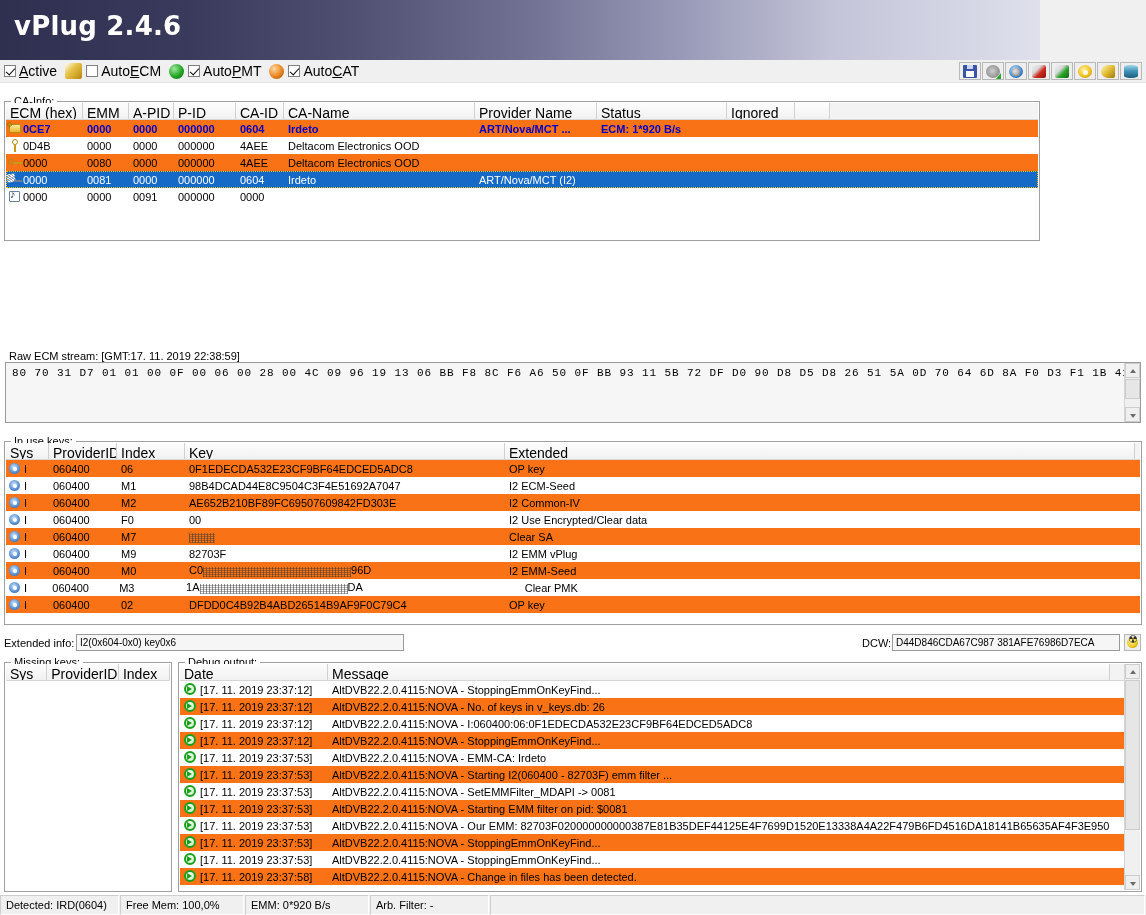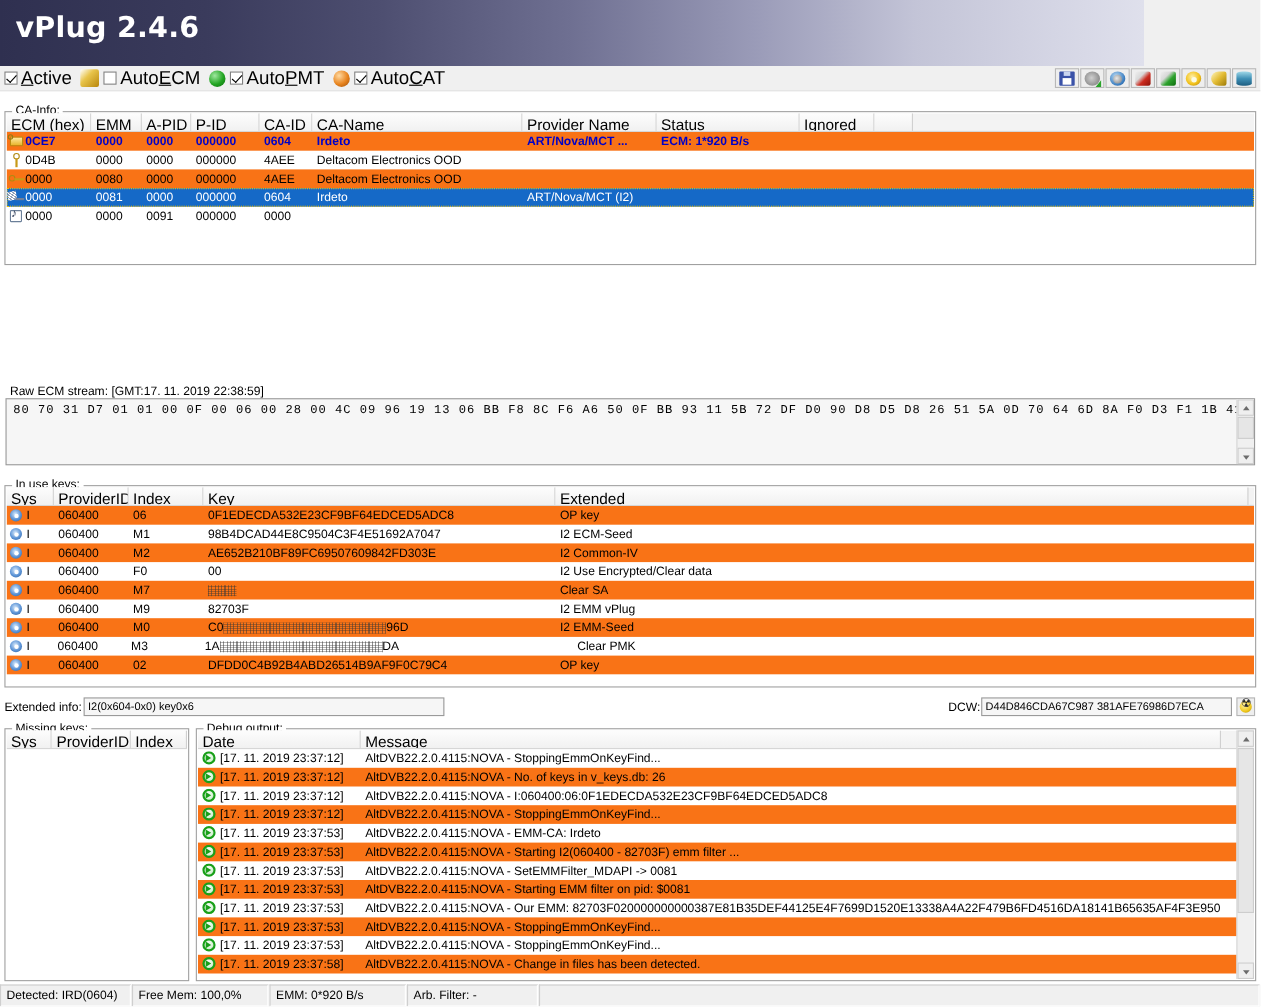--- a/index.html
+++ b/index.html
@@ -73,21 +73,21 @@
     position: absolute;
     left: 3px; top: 0px;
     width: 4px; height: 8px;
     border: solid #000;
     border-width: 0 1.6px 1.6px 0;
     transform: rotate(42deg);
   }
   .tb-label {
     margin-right: 8px;
     white-space: nowrap;
-    font-size: 17px;
+    font-size: 14px;
   }
   .tb-label u { text-decoration: underline; }
 
   .tbicon {
     width: 17px; height: 16px;
     margin-right: 4px;
     flex: 0 0 auto;
     position: relative;
     display: inline-block;
   }
@@ -392,21 +392,21 @@
       </div>
       <div class="tbtn">
         <div class="g g-key"></div>
       </div>
       <div class="tbtn">
         <div class="g g-db"></div>
       </div>
     </div>
 </div>
 
-<div class="group" style="left:4px; top:101px; width:1138px; height:140px;">
+<div class="group" style="left:4px; top:101px; width:1036px; height:140px;">
   <div class="gtitle">CA-Info:</div>
   <div class="lv">
     <div class="lv-head" id="cainfo-head">
         <div class="hc" style="width: 77px;">ECM (hex)</div>
         <div class="hc" style="width: 46px;">EMM</div>
         <div class="hc" style="width: 45px;">A-PID</div>
         <div class="hc" style="width: 62px;">P-ID</div>
         <div class="hc" style="width: 48px;">CA-ID</div>
         <div class="hc" style="width: 191px;">CA-Name</div>
         <div class="hc" style="width: 122px;">Provider Name</div>

